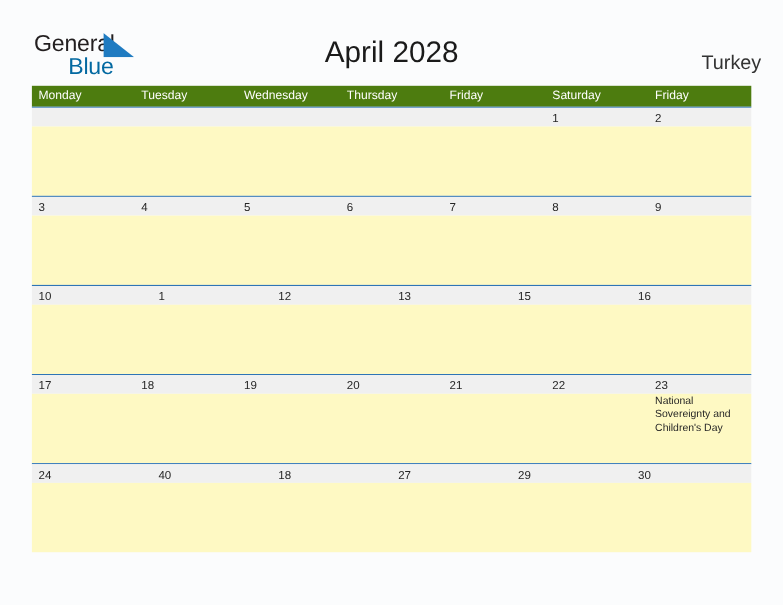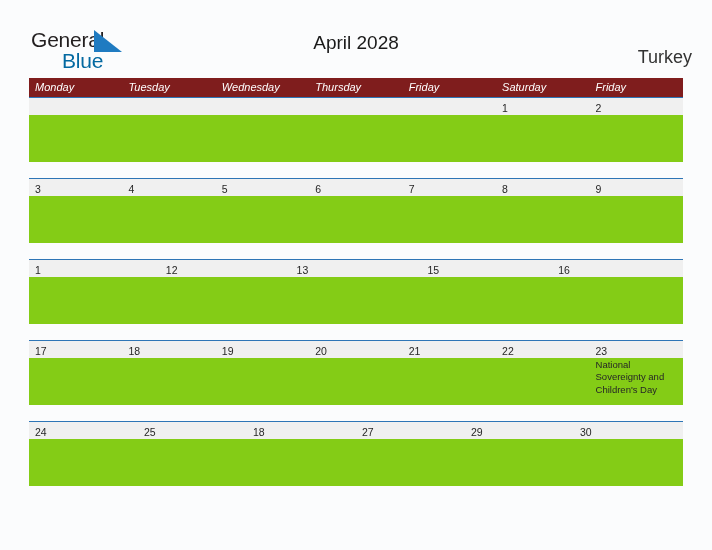--- a/index.html
+++ b/index.html
@@ -59,21 +59,21 @@
     line-height: 22px;
     white-space: nowrap;
   }
 
   .cal-title {
     position: absolute;
     left: 0;
     top: 32px;
     width: 712px;
     text-align: center;
-    font-size: 19px;
+    font-size: 27px;
     color: #1a1a1a;
     letter-spacing: 0px;
   }
 
   .cal-locale {
     position: absolute;
     right: 20px;
     top: 47px;
     font-size: 18px;
     color: #333333;
@@ -83,23 +83,22 @@
   
   .calendar {
     position: absolute;
     left: 29px;
     top: 78px;
     width: 654px;
   }
 
   .weekdays {
     display: flex;
-    background: #7f1d1d;
+    background: #4d7c0f;
     height: 19px;
-    font-style: italic;
   }
   .weekday {
     flex: 1 1 0;
     font-size: 11px;
     color: #ffffff;
     line-height: 19px;
     padding-left: 6px;
     box-sizing: border-box;
     overflow: hidden;
     white-space: nowrap;
@@ -114,22 +113,22 @@
   .week-row:first-of-type {
     border-top: none;
   }
   .day-strip {
     display: flex;
     height: 17px;
     background: #f0f0f0;
   }
   .body-strip {
     display: flex;
-    height: 47px;
-    background: #84cc16;
+    height: 63px;
+    background: #fef9c3;
   }
   .day-cell {
     flex: 1 1 0;
     box-sizing: border-box;
     padding-left: 6px;
     overflow: hidden;
   }
   .day-num {
     font-size: 10.5px;
     color: #262626;
@@ -247,20 +246,21 @@
           <div class="event-text"></div>
         </div>
       <div class="event-cell">
           <div class="event-text"></div>
         </div>
     </div>
   </div>
 
   <div class="week-row">
     <div class="day-strip">
+      <div class="day-cell"><span class="day-num">10</span></div>
       <div class="day-cell"><span class="day-num">1</span></div>
       <div class="day-cell"><span class="day-num">12</span></div>
       <div class="day-cell"><span class="day-num">13</span></div>
       <div class="day-cell"><span class="day-num">15</span></div>
       <div class="day-cell"><span class="day-num">16</span></div>
     </div>
     <div class="body-strip">
       <div class="event-cell">
           <div class="event-text"></div>
         </div>
@@ -316,21 +316,21 @@
         </div>
       <div class="event-cell">
           <div class="event-text">National Sovereignty and Children's Day</div>
         </div>
     </div>
   </div>
 
   <div class="week-row">
     <div class="day-strip">
       <div class="day-cell"><span class="day-num">24</span></div>
-      <div class="day-cell"><span class="day-num">25</span></div>
+      <div class="day-cell"><span class="day-num">40</span></div>
       <div class="day-cell"><span class="day-num">18</span></div>
       <div class="day-cell"><span class="day-num">27</span></div>
       <div class="day-cell"><span class="day-num">29</span></div>
       <div class="day-cell"><span class="day-num">30</span></div>
     </div>
     <div class="body-strip">
       <div class="event-cell">
           <div class="event-text"></div>
         </div>
       <div class="event-cell">

